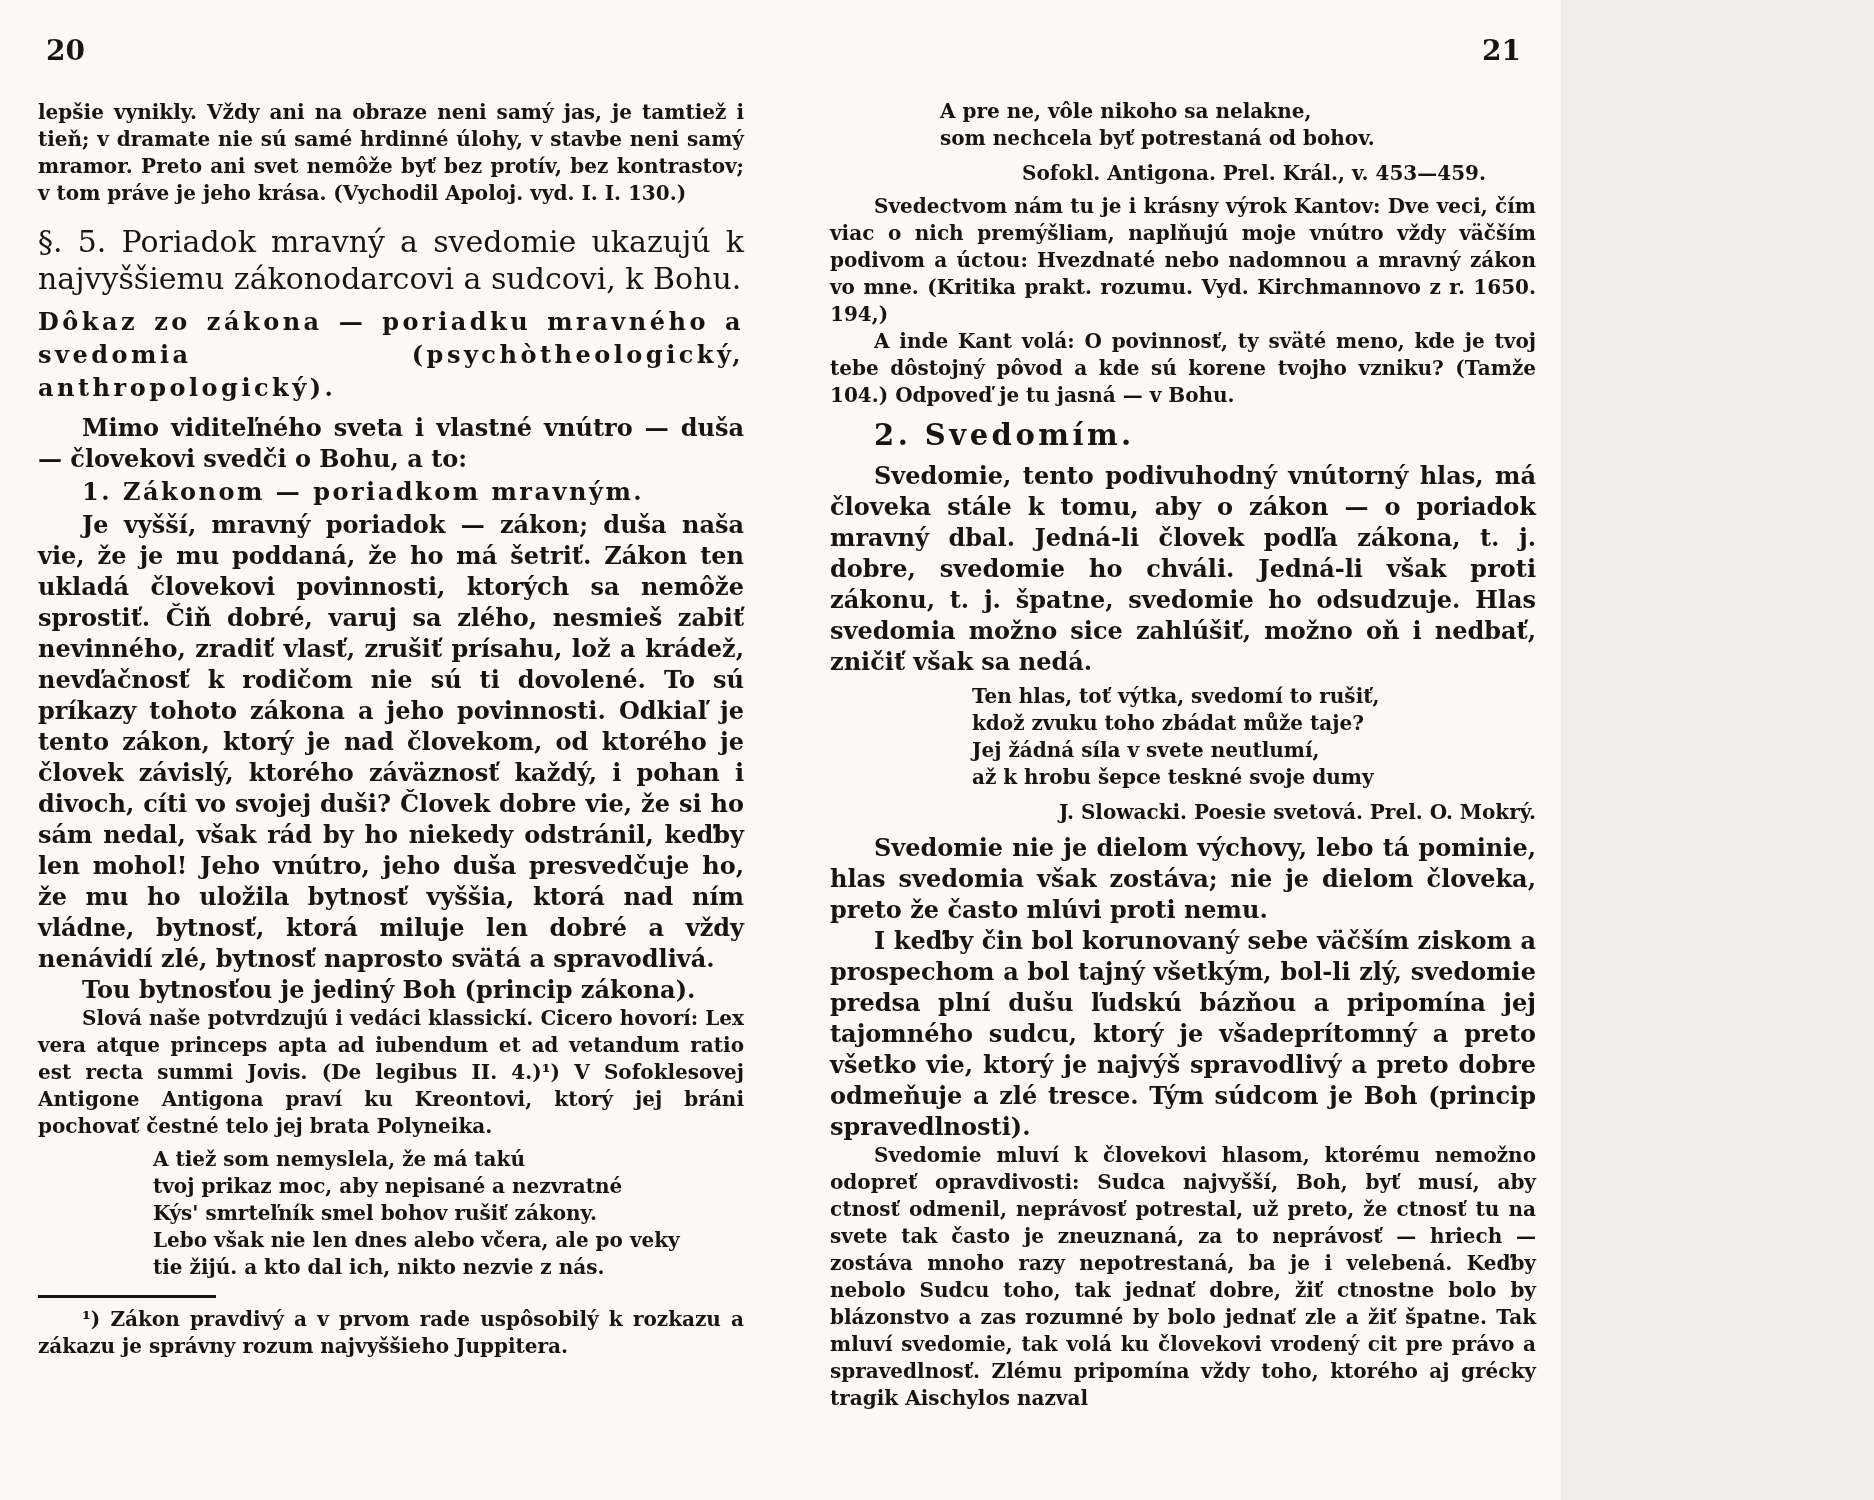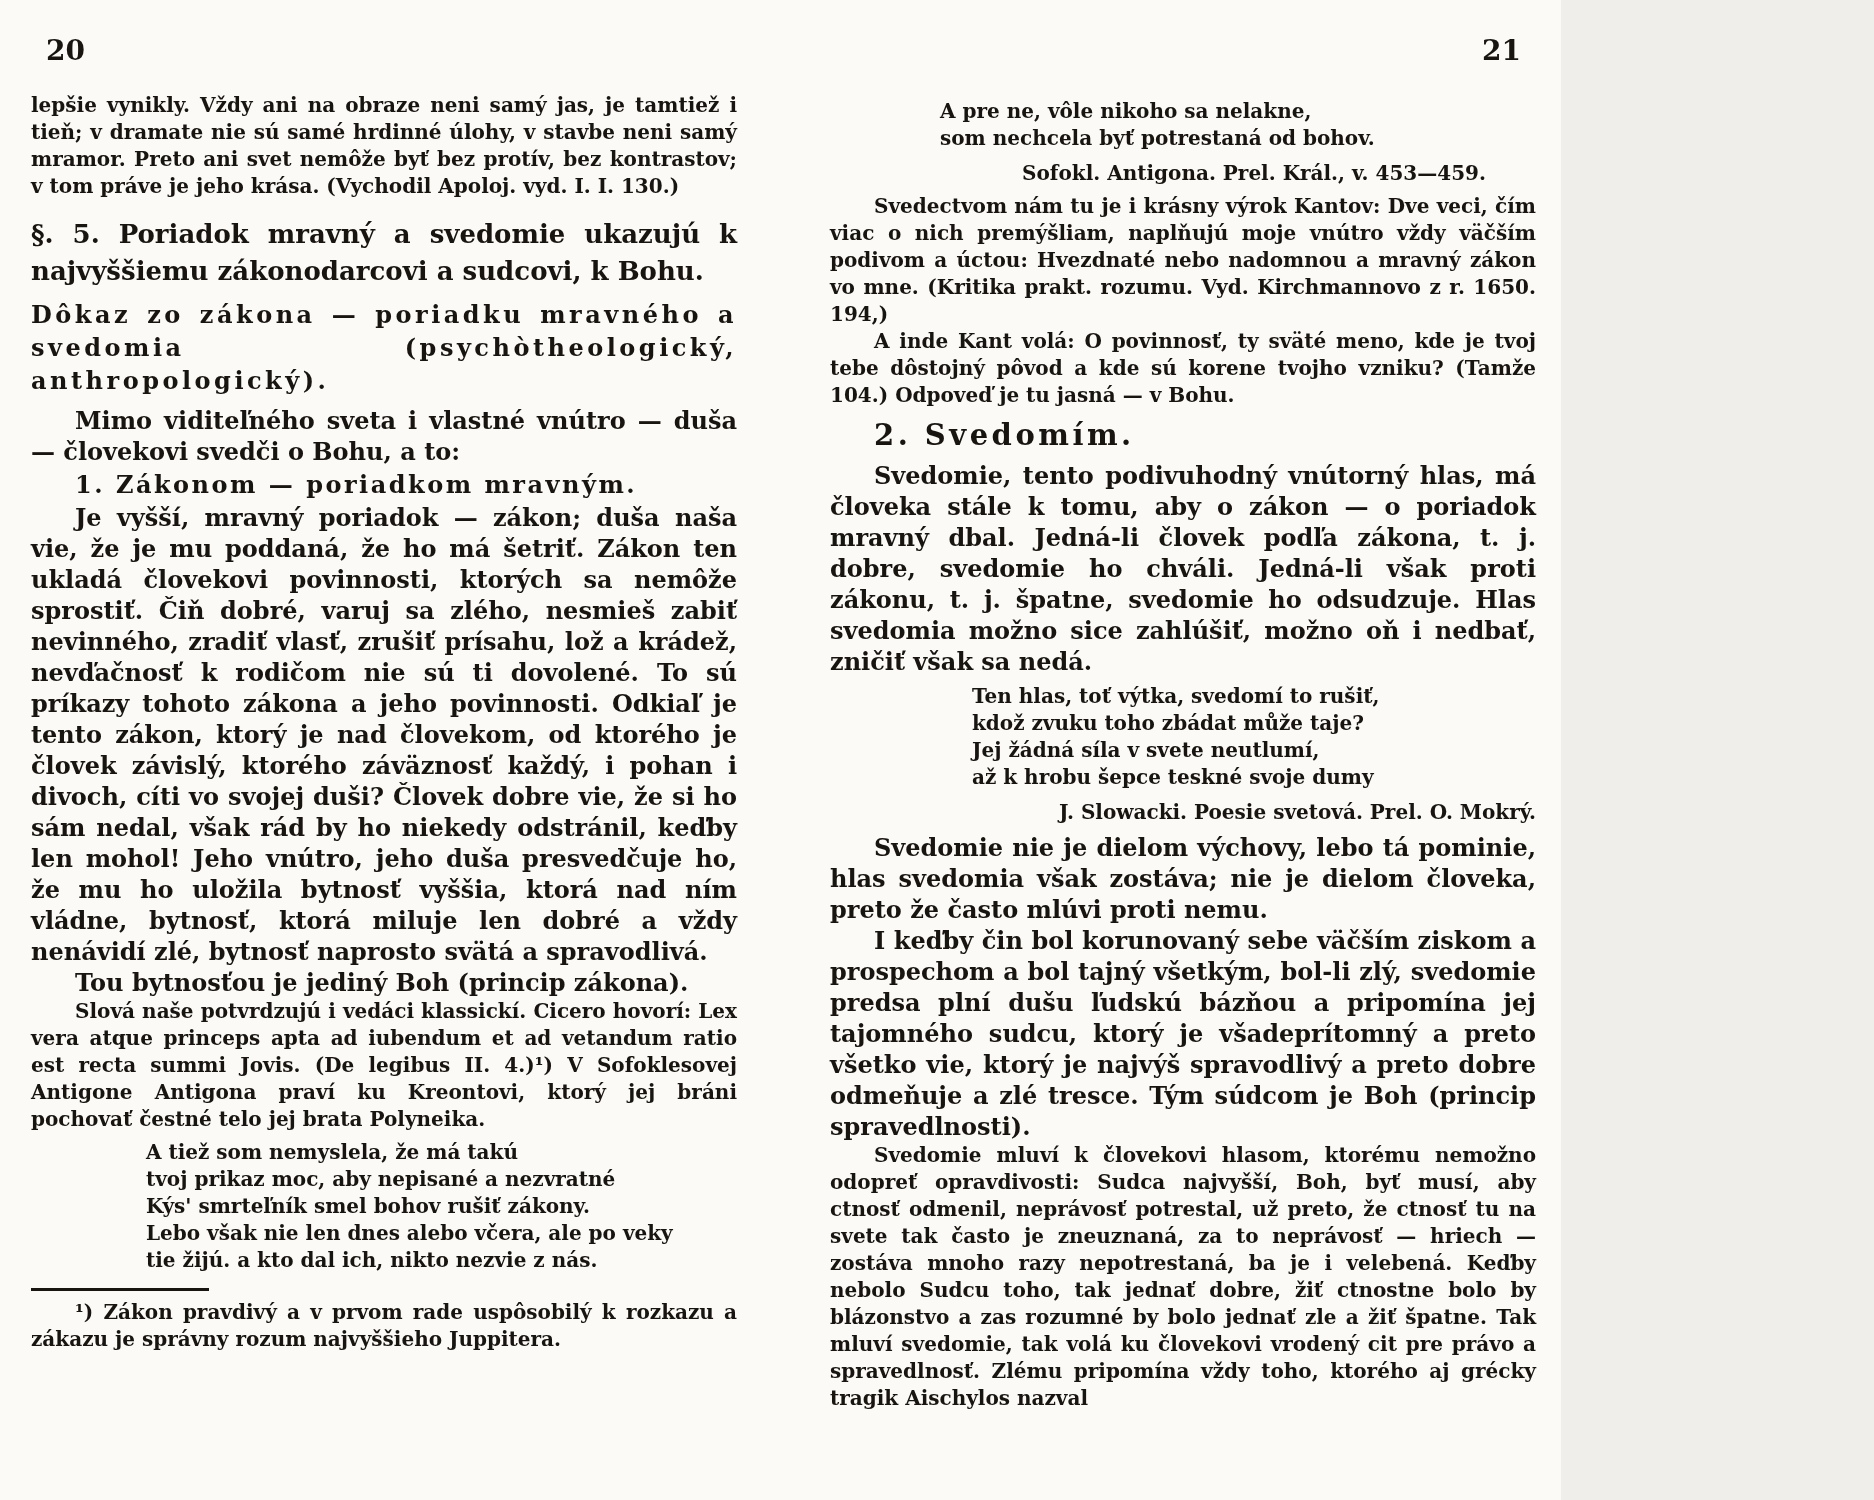--- a/index.html
+++ b/index.html
@@ -15,37 +15,37 @@
     background:#fbfaf6;
     overflow:hidden;
   }
   .pagenum {
     position:absolute; top:34px;
     font-size:28px; font-weight:bold;
   }
   .pagenum-left { left:46px; }
   .pagenum-right { left:1482px; }
   .col { position:absolute; top:92px; }
-  .col-left  { left:31px;  width:706px; }
+  .col-left  { left:38px;  width:706px;margin-top:7px; }
   .col-right { left:830px; width:706px; }
 
   .body-par {
     font-size:24px; line-height:31px;
     font-weight:bold;
     text-align:justify;
   }
   .small-par {
     font-size:20px; line-height:27px;
     font-weight:bold;
     text-align:justify;
   }
   .indent { text-indent:44px; }
   .heading {
-    font-size:26px; line-height:37px;
-    font-weight:bold;
+    font-size:30px; line-height:37px;
+    font-weight:normal;
     text-align:justify;
     margin:16px 0 8px 0;
   }
   .subhead {
     font-size:24px; line-height:33px;
     letter-spacing:3.5px;
     margin-bottom:8px;
   }
   .item-line {
     letter-spacing:2.5px;

